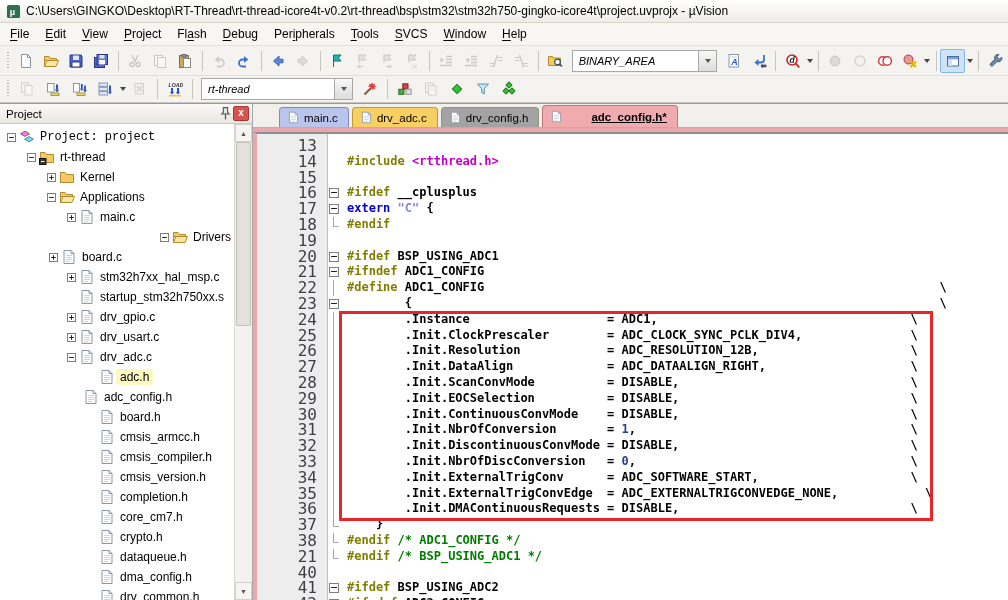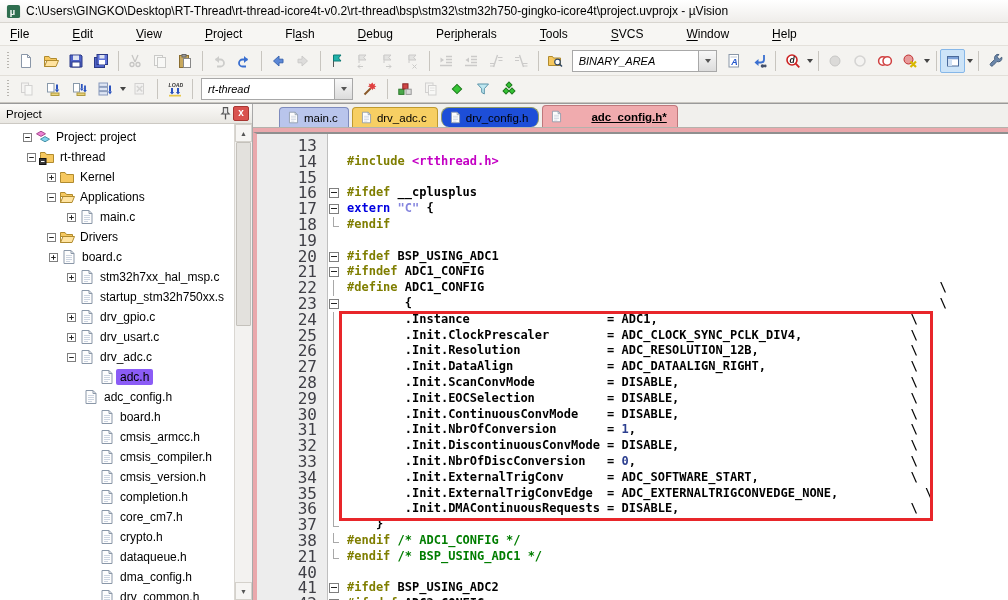--- a/index.html
+++ b/index.html
@@ -5,21 +5,21 @@
   html,body{margin:0;padding:0;background:#ddd;}
   #window{width:1008px;height:600px;position:relative;overflow:hidden;background:#f4f3f1;
           font-family:"Liberation Sans",sans-serif;display:flex;flex-direction:column;color:#000;}
   
   .titlebar{height:22px;display:flex;align-items:center;gap:5px;padding:0 6px;
             background:linear-gradient(#ffffff,#efedea);border-bottom:1px solid #d8d5cf;flex:0 0 auto;}
   .titlebar .icon svg{width:15px;height:15px;display:block}
   .title-text{font-size:12px;white-space:nowrap;}
   
   .menubar{height:22px;display:flex;align-items:center;background:#f7f6f3;border-bottom:1px solid #e4e1db;
-           padding:0 2px;flex:0 0 auto;gap:27px;}
+           padding:0 2px;flex:0 0 auto;}
   .menu-item{font-size:12px;padding:2px 8px;cursor:default;}
   .menu-item u{text-underline-offset:2px;}
   
   .toolbar{display:flex;align-items:center;background:#f4f3f0;flex:0 0 auto;padding-left:5px;font-style:italic;}
   #toolbar-row1{height:29px;border-bottom:1px solid #e2dfd9;}
   #toolbar-row2{height:26px;border-bottom:1px solid #c9c6c0;}
   .grip{width:2px;height:18px;margin:0 5px 0 2px;
         background:repeating-linear-gradient(#b8b5af 0 1px,transparent 1px 3px);}
   .tbtn{width:24px;height:22px;display:flex;align-items:center;justify-content:center;border:1px solid transparent;border-radius:2px;}
   .tbtn .ic,.tbtn .ic svg{width:16px;height:16px;display:block;}
@@ -43,21 +43,21 @@
   .close-btn{width:14px;height:13px;background:#d9534f;border:1px solid #a83632;border-radius:2px;
              color:#fff;font-size:10px;line-height:11px;text-align:center;font-weight:bold;}
   .panel-body{flex:1;position:relative;min-height:0;}
   .tree{position:absolute;left:0;top:0;right:17px;bottom:0;padding-top:3px;overflow:hidden;}
   .tree-row{height:20px;display:flex;align-items:center;font-size:12px;white-space:nowrap;}
   .tree-row .expander{width:15px;height:20px;display:flex;align-items:center;justify-content:center;flex:0 0 auto;}
   .tree-row .expander svg{width:9px;height:9px;display:block;}
   .tree-row .ticon{width:17px;height:16px;flex:0 0 auto;display:flex;align-items:center;}
   .tree-row .ticon svg{width:16px;height:16px;display:block;}
   .tree-row .tlabel{padding:1px 4px;border-radius:2px;}
-  .tree-row.selected .tlabel{background:#8b5cf6;}
+  .tree-row.selected .tlabel{background:#fef9c3;}
   .vscroll{position:absolute;right:0;top:0;width:17px;bottom:0;background:#f3f2f0;border-left:1px solid #dad7d2;}
   .sbtn{position:absolute;left:0;right:0;height:16px;background:#f6f5f3;border:1px solid #d4d1cb;
         display:flex;align-items:center;justify-content:center;font-size:7px;color:#555;}
   .sbtn.up{top:0;} .sbtn.down{bottom:0;}
   .sthumb{position:absolute;left:1px;right:1px;top:18px;height:182px;background:#e3e1dd;border:1px solid #c4c1bb;border-radius:1px;}
   
   .editor{flex:1;display:flex;flex-direction:column;min-width:0;min-height:0;}
   .tabbar{height:23px;flex:0 0 auto;background:#f1f0ed;border-bottom:1px solid #b5b2ac;
           display:flex;align-items:flex-end;padding-left:26px;}
   .tab{display:flex;align-items:center;gap:4px;padding:0 10px 0 7px;margin-right:3px;height:19px;
@@ -509,21 +509,21 @@
         <span class="hbtn" id="pin-slot">
             <svg viewBox="0 0 14 14">
               <path d="M5 1.5h4V6l1.5 1.5h-7L5 6z" fill="#e6e6e6" stroke="#555"></path>
               <path d="M7 7.5v5" stroke="#555" stroke-width="1.2"></path>
             </svg>
           </span>
         <span class="close-btn">x</span>
       </div>
       <div class="panel-body">
         <div class="tree" id="tree">
-            <div class="tree-row" style="padding-left: 20px;">
+            <div class="tree-row" style="padding-left: 4px; font-family: Liberation Mono, monospace;">
               <span class="expander">
                 <svg viewBox="0 0 9 9">
                   <rect x="0.5" y="0.5" width="8" height="8" fill="#fff" stroke="#7f7f7f"></rect>
                   <path d="M2.2 4.5h4.6" stroke="#222"></path>
                 </svg>
               </span>
               <span class="ticon">
                 <svg viewBox="0 0 16 16">
                   <path d="M1.5 4.8L6 2.2l4.5 2.6L6 7.4z" fill="#ec83d3" stroke="#a84a90"></path>
                   <path d="M5.5 10.2L10 7.6l4.5 2.6-4.5 2.6z" fill="#7fd4ee" stroke="#4a93a8"></path>
@@ -587,21 +587,21 @@
                 <svg viewBox="0 0 16 16">
                   <path d="M3 1.5h7l3 3v10H3z" fill="#fdfdfd" stroke="#8a97a8"></path>
                   <path d="M10 1.5v3h3" fill="none" stroke="#8a97a8"></path>
                   <g stroke="#ccd4e0">
                     <path d="M5 6.5h6M5 8.5h6M5 10.5h6M5 12.5h4"></path>
                   </g>
                 </svg>
               </span>
               <span class="tlabel">main.c</span>
             </div>
-            <div class="tree-row" style="padding-left: 44px;">
+            <div class="tree-row" style="padding-left: 44px; justify-content: flex-end;">
               <span class="expander">
                 <svg viewBox="0 0 9 9">
                   <rect x="0.5" y="0.5" width="8" height="8" fill="#fff" stroke="#7f7f7f"></rect>
                   <path d="M2.2 4.5h4.6" stroke="#222"></path>
                 </svg>
               </span>
               <span class="ticon">
                 <svg viewBox="0 0 16 16">
                   <path d="M1.5 13.5v-10h4.5l1.5 2h6v2h-12z" fill="#f6c85f" stroke="#b08b2e"></path>
                   <path d="M1.5 13.5L4 7.5h11.5l-2.5 6z" fill="#ffe3a0" stroke="#b08b2e"></path>
@@ -895,21 +895,21 @@
               <svg viewBox="0 0 16 16">
                 <path d="M3 1.5h7l3 3v10H3z" fill="#fdfdfd" stroke="#8a97a8"></path>
                 <path d="M10 1.5v3h3" fill="none" stroke="#8a97a8"></path>
                 <g stroke="#ccd4e0">
                   <path d="M5 6.5h6M5 8.5h6M5 10.5h6M5 12.5h4"></path>
                 </g>
               </svg>
             </span>
             <span class="tab-label">drv_adc.c</span>
           </div>
-          <div class="tab" style="background: #1d4ed8; border-color: rgb(142, 154, 103); border-radius: 8px;">
+          <div class="tab" style="background: #a3a3a3; border-color: rgb(142, 154, 103);">
             <span class="ticon">
               <svg viewBox="0 0 16 16">
                 <path d="M3 1.5h7l3 3v10H3z" fill="#fdfdfd" stroke="#8a97a8"></path>
                 <path d="M10 1.5v3h3" fill="none" stroke="#8a97a8"></path>
                 <g stroke="#ccd4e0">
                   <path d="M5 6.5h6M5 8.5h6M5 10.5h6M5 12.5h4"></path>
                 </g>
               </svg>
             </span>
             <span class="tab-label">drv_config.h</span>

